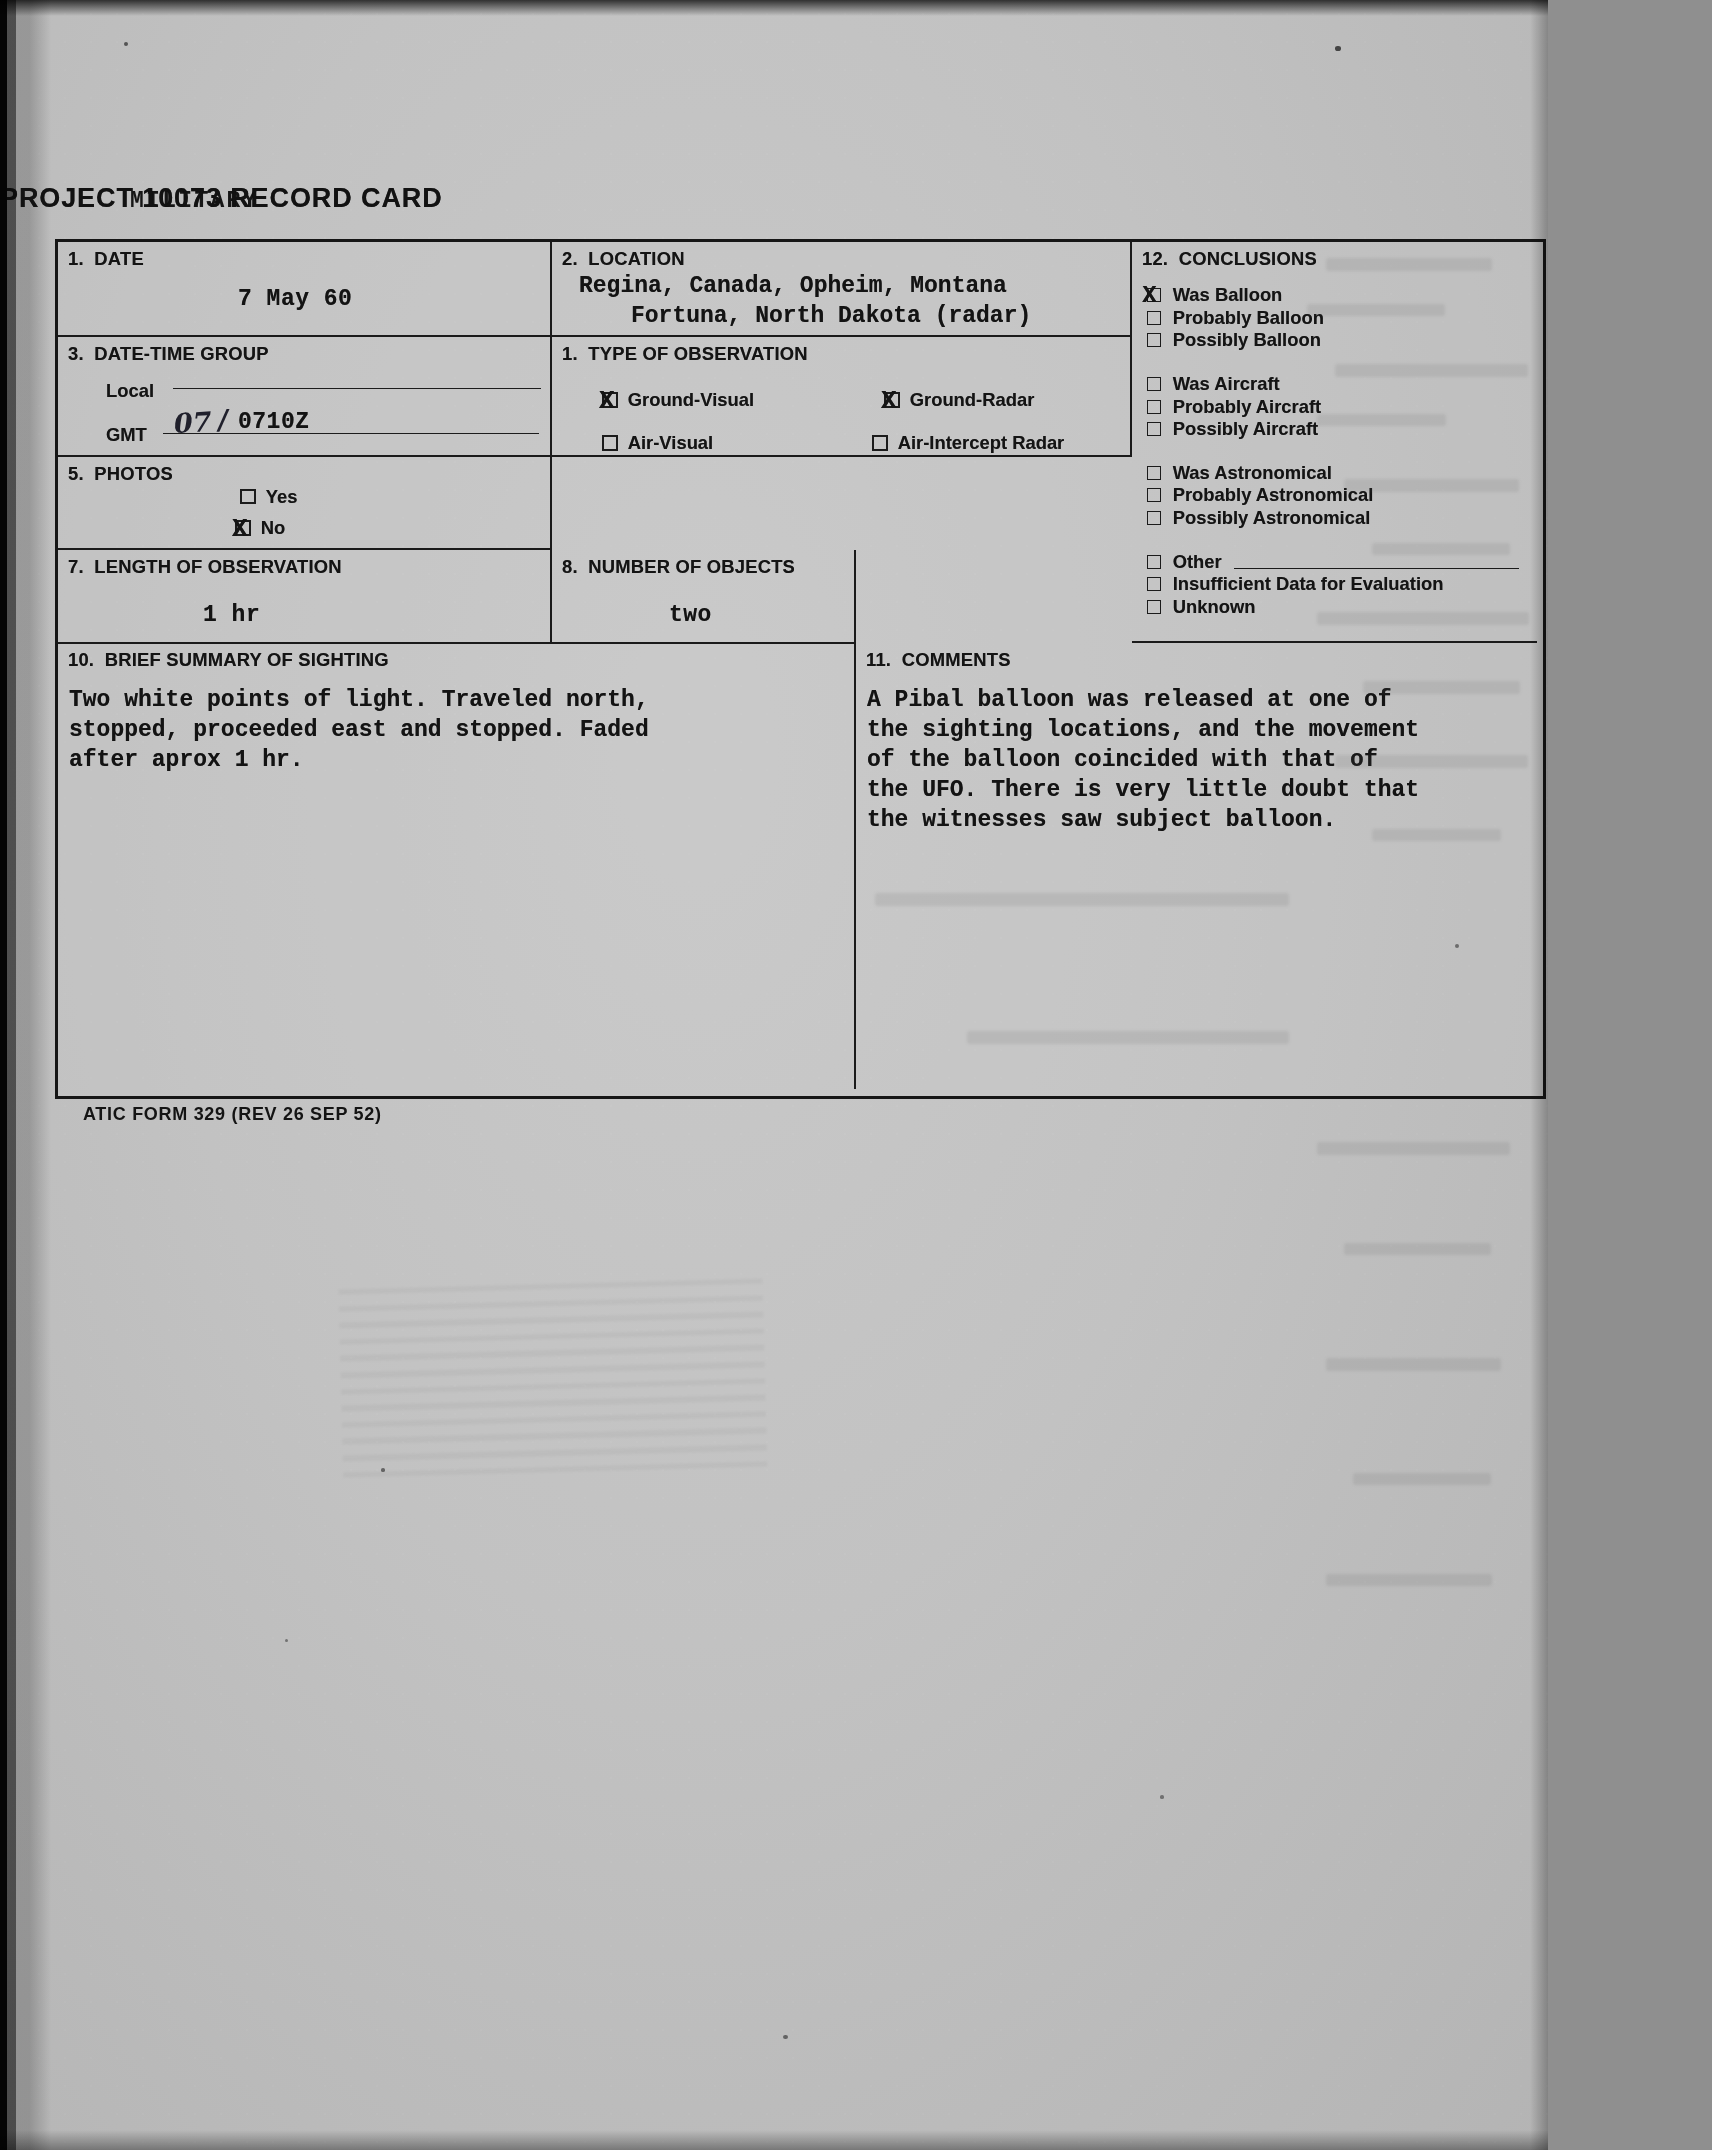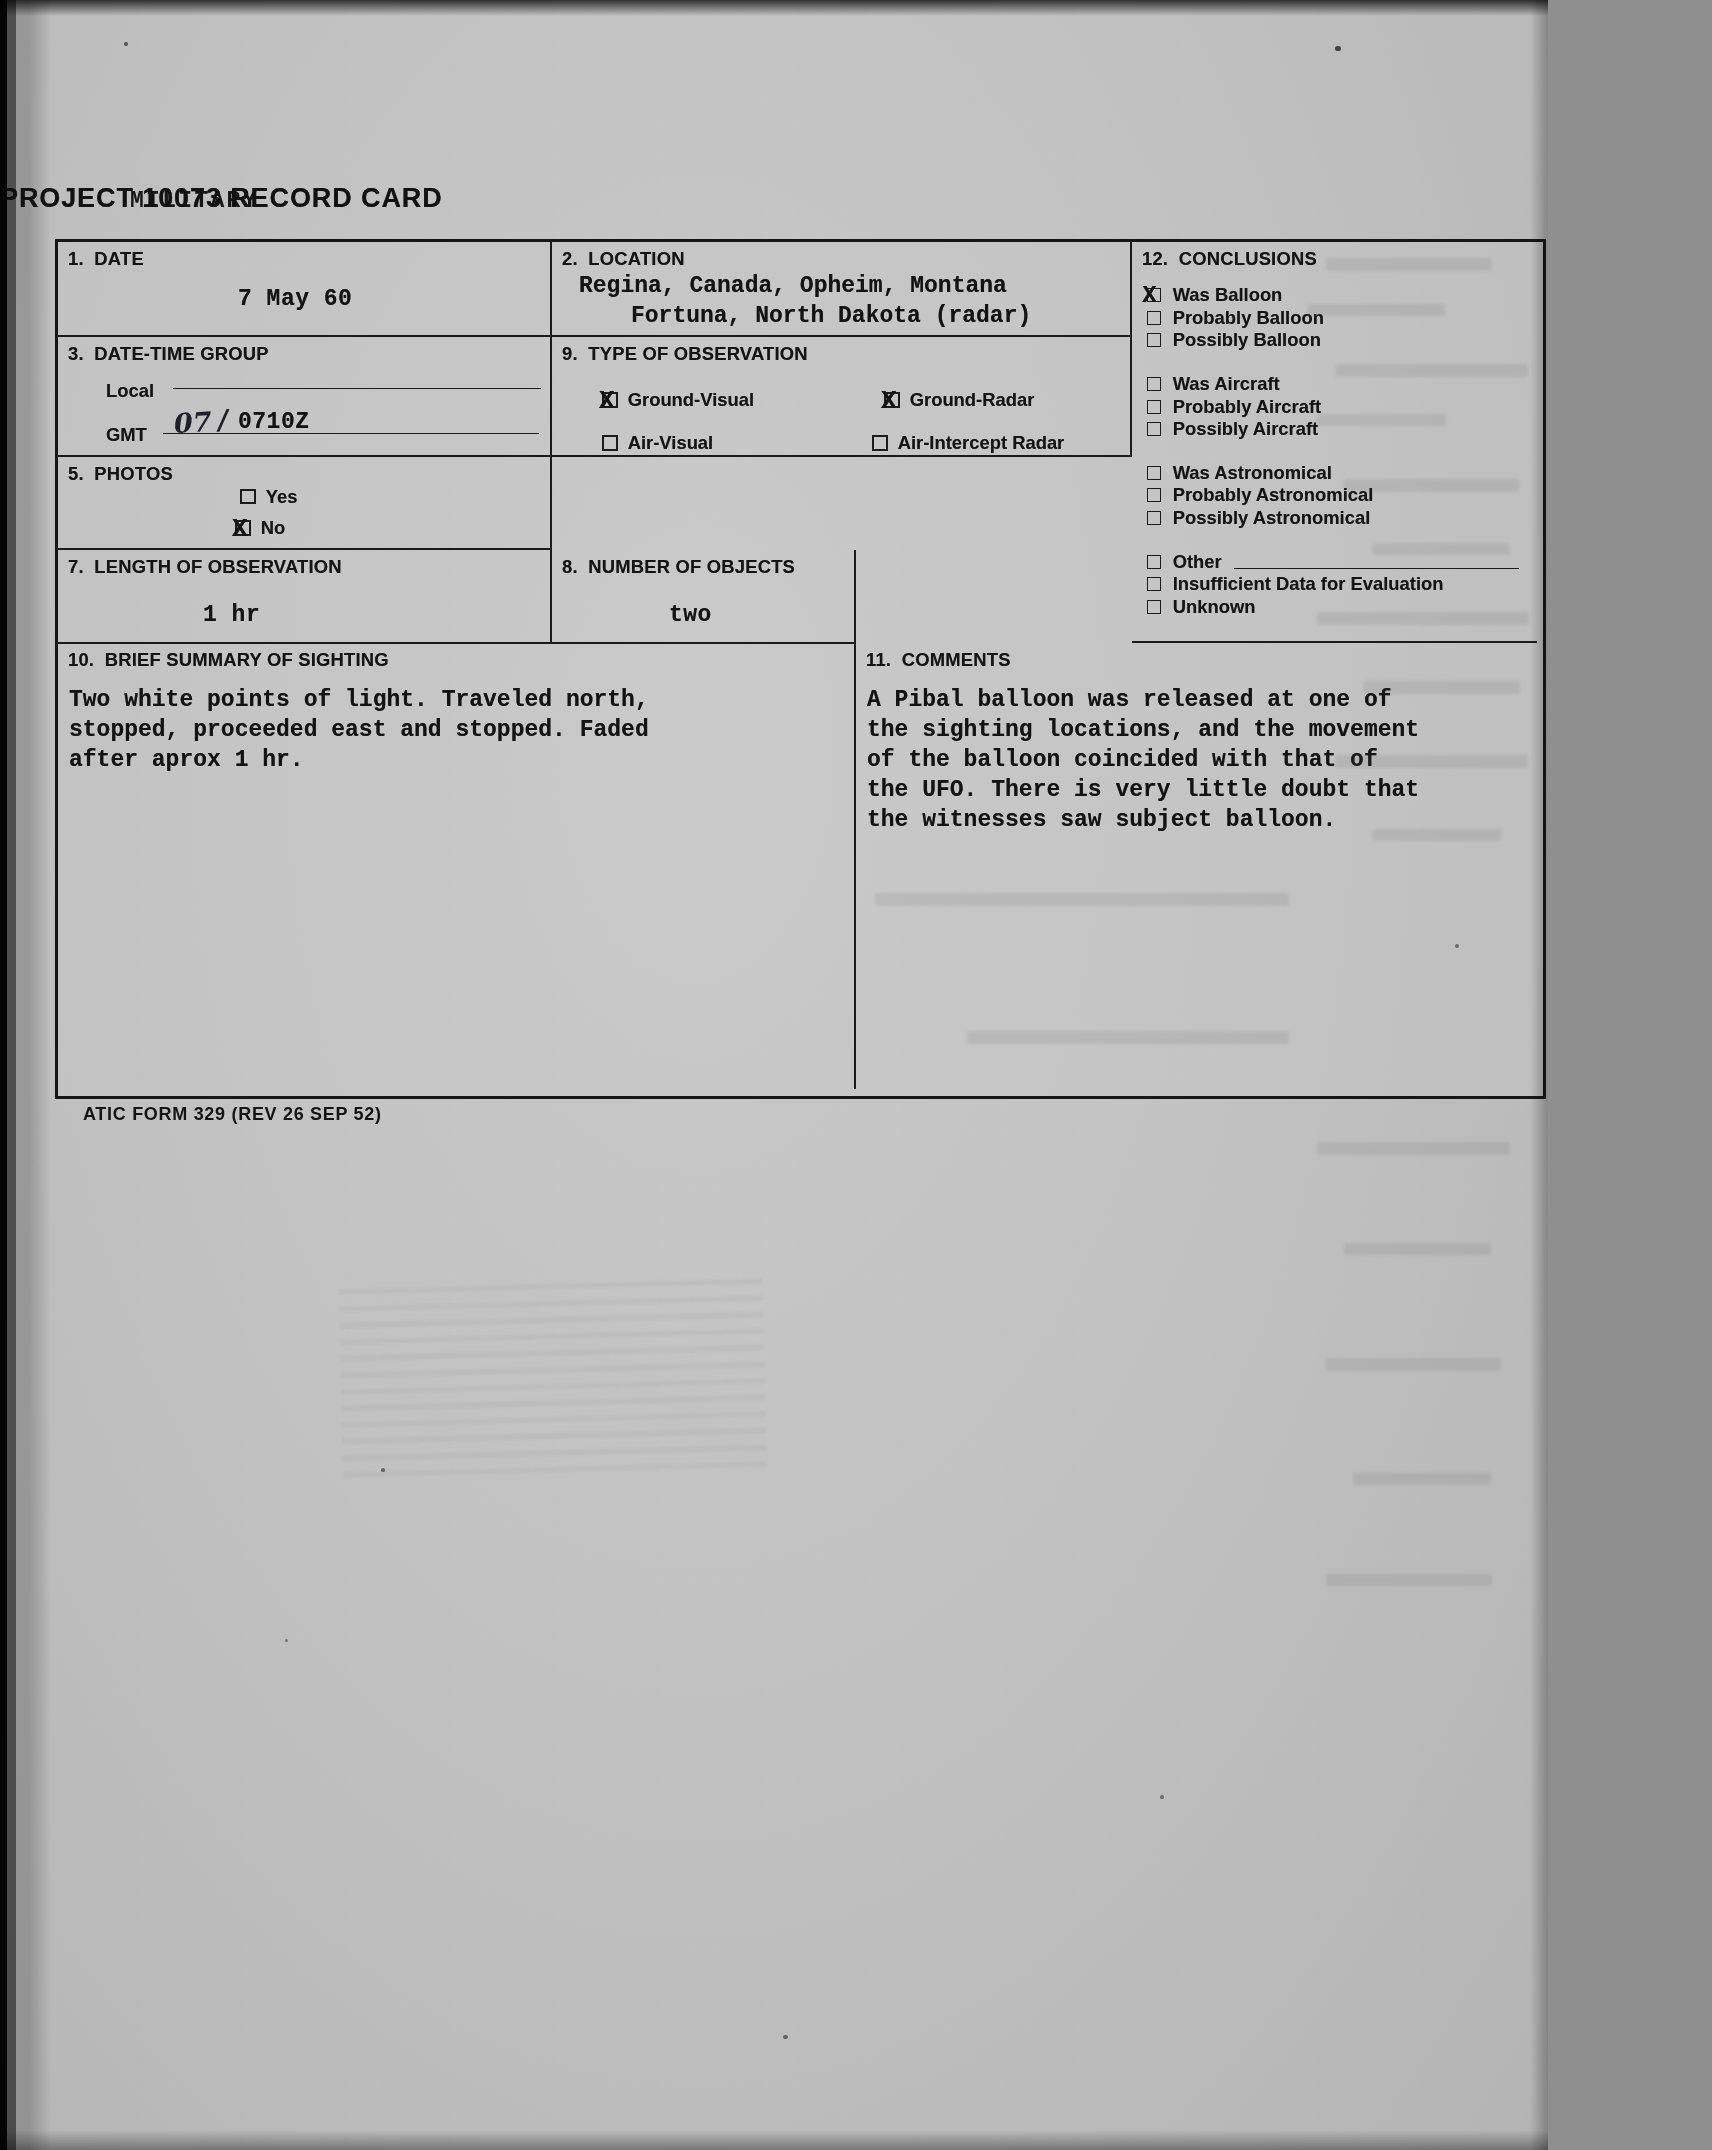--- a/index.html
+++ b/index.html
@@ -149,21 +149,21 @@
       <div class="optlabel" style="position:absolute;left:48px;top:43px;">Local</div>
       <span class="uline" style="left:115px;top:30px;width:368px;"></span>
       <div class="optlabel" style="position:absolute;left:48px;top:87px;">GMT</div>
       <span class="uline" style="left:105px;top:75px;width:376px;"></span>
       <span class="hand" style="position:absolute;left:116px;top:70px;">07</span>
       <span class="hand" style="position:absolute;left:160px;top:67px;">/</span>
       <div class="tval" style="left:180px;top:72px;">0710Z</div>
     </div>
 
     <div class="cell" style="left:494px;top:95px;width:580px;height:120px;">
-      <div class="flabel">9.  TYPE OF OBSERVATION</div>
+      <div class="flabel">1.  TYPE OF OBSERVATION</div>
       <div class="opt" style="left:50px;top:52px;">
         <span class="cb checked"></span>
         <span class="optlabel">Ground-Visual</span>
       </div>
       <div class="opt" style="left:320px;top:52px;padding-left:12px;">
         <span class="cb checked"></span>
         <span class="optlabel">Ground-Radar</span>
       </div>
       <div class="opt" style="left:50px;top:95px;">
         <span class="cb"></span>

